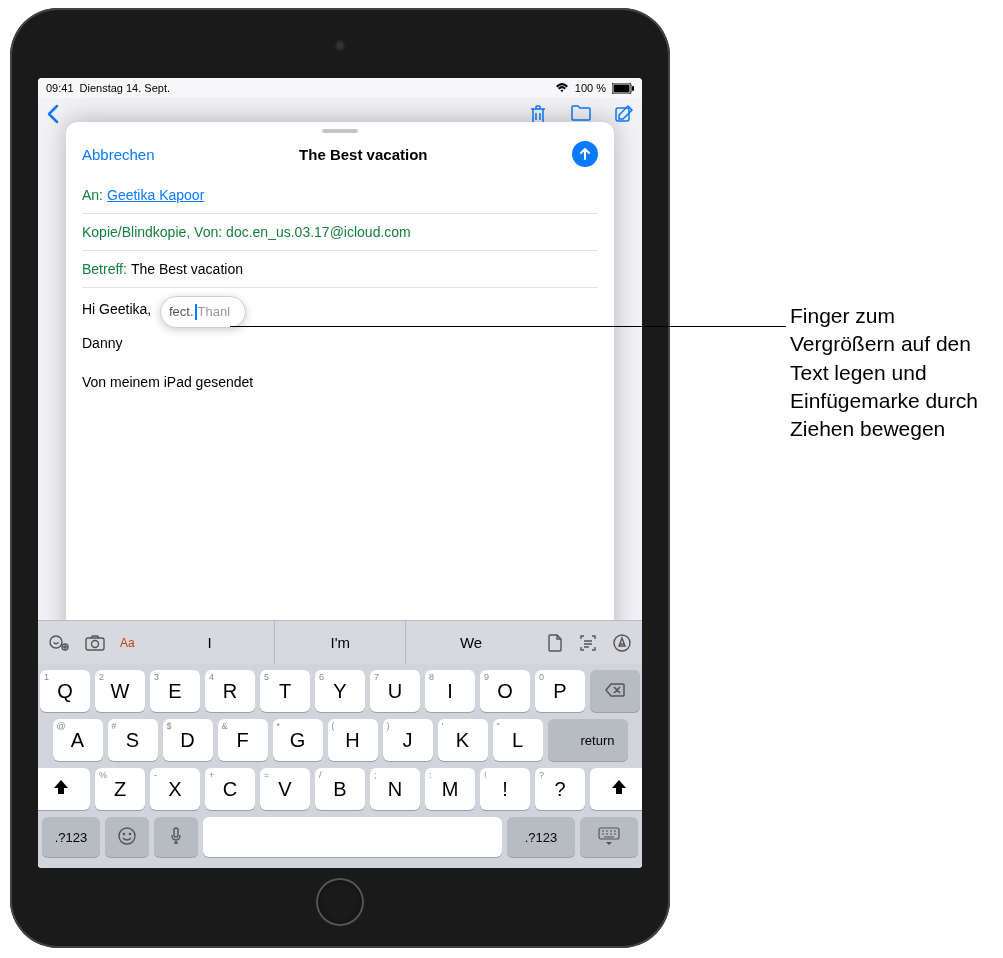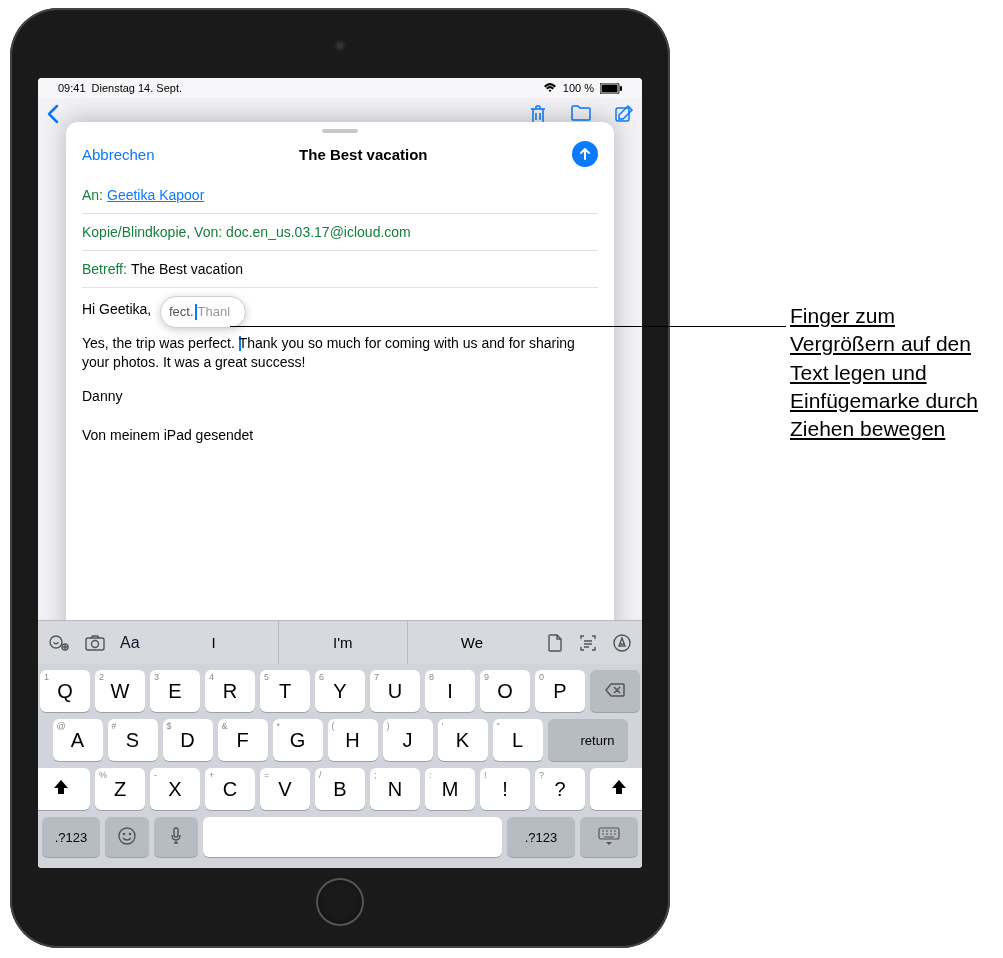--- a/index.html
+++ b/index.html
@@ -27,21 +27,21 @@
   }
   .screen {
     width: 100%; height: 100%; background: #e8e8ed;
     position: relative; overflow: hidden; border-radius: 4px;
   }
 
   
   .status-bar {
     height: 20px; background: #f7f7f9; color: #000;
     display: flex; align-items: center; justify-content: space-between;
-    font-size: 11px; padding: 0 20px;
+    font-size: 11px; padding: 0 8px;
   }
   .status-left, .status-right { display: flex; align-items: center; gap: 6px; }
   .wifi-icon, .battery-icon { display: inline-block; }
   .wifi-icon svg, .battery-icon svg { display: block; }
 
   
   .mail-bg {
     position: absolute; top: 20px; left: 0; right: 0; bottom: 0;
     background: #f2f2f6;
   }
@@ -151,21 +151,21 @@
   .row4 .key-num2 { flex: 0 0 68px; }
   .row4 .key-hide { flex: 0 0 58px; }
 
   
   .callout-line {
     position: absolute; top: 326px; left: 230px; width: 556px; height: 1px;
     background: #000;
   }
   .callout-text {
     position: absolute; left: 790px; top: 302px; width: 210px;
-    font-size: 21px; line-height: 1.35; color: #000; text-decoration: underline;
+    font-size: 21px; line-height: 1.35; color: #000;
   }
   .ico svg { display:block; }
 </style>
 </head>
 <body>
 
 <div class="ipad-frame">
   <div class="camera"></div>
   <div class="screen">
 
@@ -239,23 +239,20 @@
           <span class="field-label">Kopie/Blindkopie, Von:</span>
           <span class="field-label">doc.en_us.03.17@icloud.com</span>
         </div>
         <div class="field-row">
           <span class="field-label">Betreff:</span>
           <span class="field-value">The Best vacation</span>
         </div>
       </div>
       <div class="body-area">
         <div class="body-para">Hi Geetika,</div>
-        <div class="body-para">
-          <span>Yes, the trip was perfect. </span><span class="insertion-point"></span><span>Thank you so much for coming with us and for sharing your photos. It was a great success!</span>
-        </div>
         <div class="body-para">Danny</div>
         <div class="body-para" style="margin-top:20px">Von meinem iPad gesendet</div>
 
         <div class="magnifier">
           <span class="mag-left">fect.</span>
           <span class="cursor-bar"></span>
           <span class="mag-right">Thanl</span>
         </div>
       </div>
     </div>
@@ -271,21 +268,21 @@
                 <path d="M17 11 v4 M15 13 h4"></path>
               </svg>
             </span>
           <span class="ico">
               <svg width="22" height="18" viewBox="0 0 22 18" fill="none" stroke="#555" stroke-width="1.4">
                 <rect x="2" y="4" width="18" height="12" rx="2"></rect>
                 <circle cx="11" cy="10" r="3.5"></circle>
                 <path d="M7 4 L8.5 2 H13.5 L15 4"></path>
               </svg>
             </span>
-          <span class="ico" style="font-size:16px;color:#0f172a">Aa</span>
+          <span class="ico" style="font-size:12px;color:#c2410c">Aa</span>
         </div>
         <div class="qt-sugg">
           <div class="sugg">I</div>
           <div class="sugg">I'm</div>
           <div class="sugg">We</div>
         </div>
         <div class="qt-icons-right">
           <span class="ico">
               <svg width="18" height="20" viewBox="0 0 18 20" fill="none" stroke="#555" stroke-width="1.4">
                 <path d="M4 2 H11 L15 6 V17 Q15 18 14 18 H4 Q3 18 3 17 V3 Q3 2 4 2 Z M11 2 V6 H15"></path>

